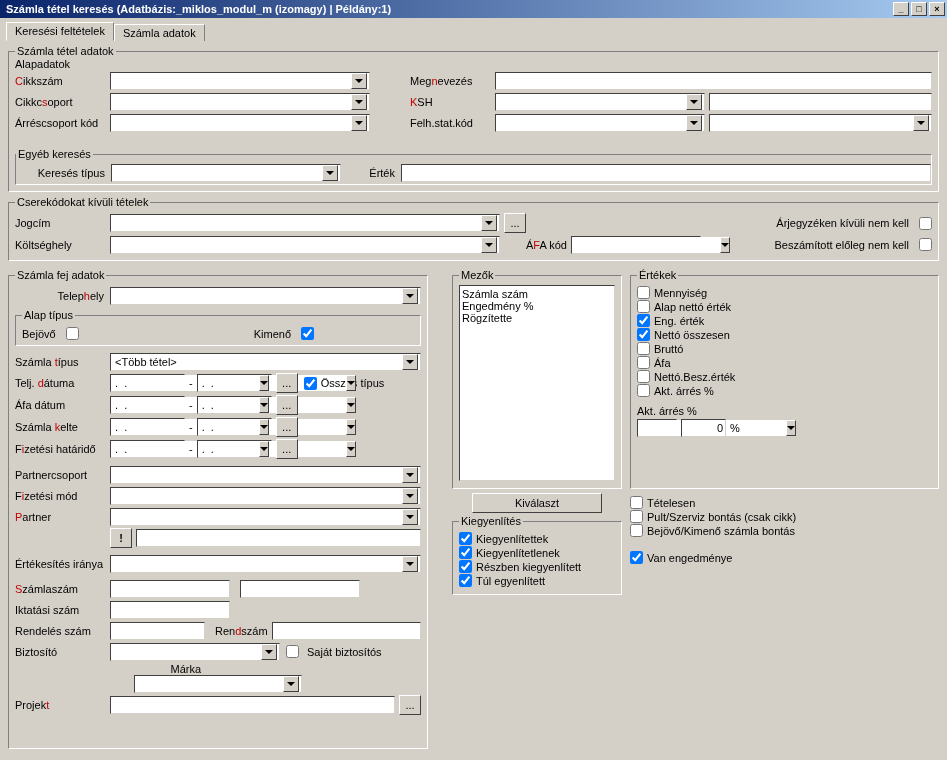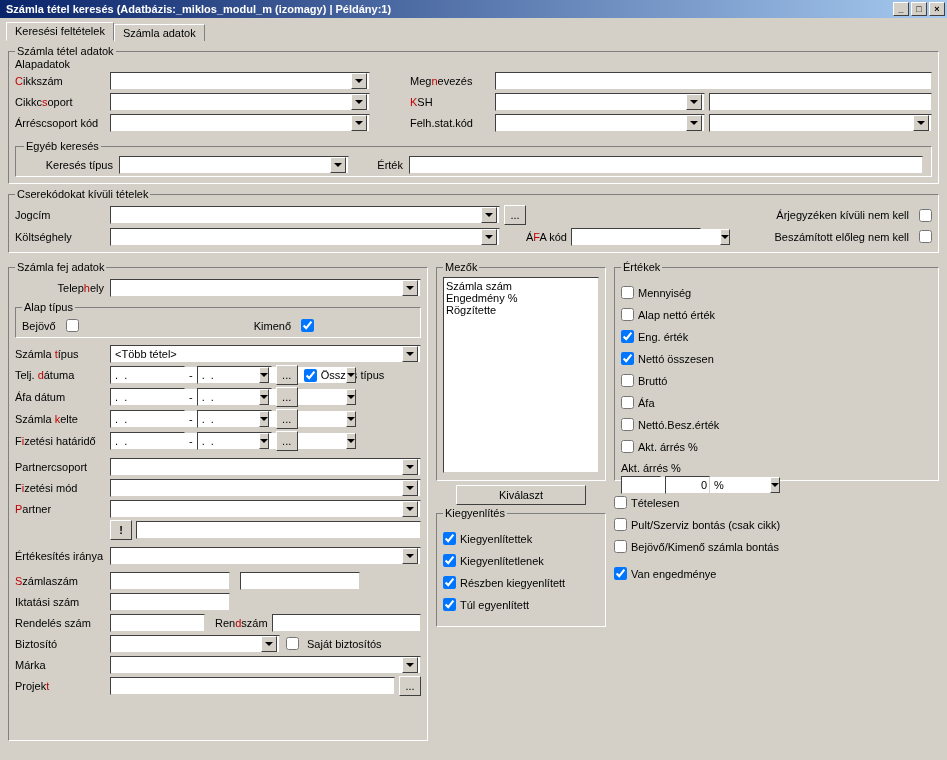--- a/index.html
+++ b/index.html
@@ -34,25 +34,25 @@
 .combo .arrow { width: 16px; background: #d4d0c8; border: 1px solid #fff; border-right-color: #404040; border-bottom-color: #404040; display: flex; align-items: center; justify-content: center; }
 .tri { width: 0; height: 0; border-left: 4px solid transparent; border-right: 4px solid transparent; border-top: 4px solid #000; }
 
 .btn3d { background: #d4d0c8; border: 1px solid #fff; border-right-color: #404040; border-bottom-color: #404040; padding: 2px 8px; height: 20px; display: inline-flex; align-items: center; justify-content: center; }
 .btn-sm { width: 22px; padding: 0; }
 
 input[type=checkbox] { width: 13px; height: 13px; }
 
 .listbox { height: 200px; overflow: auto; padding: 2px; }
 
-.two-col { display: flex; gap: 8px; }
+.two-col { display: flex; gap: 24px; }
 .left-col { flex: 0 0 420px; }
 .right-col { flex: 1; }
 
-.chk-row { display: flex; align-items: center; gap: 4px; margin: 9px 0; }
+.chk-row { display: flex; align-items: center; gap: 4px; margin: 1px 0; }
 
 .grid-checks { display: flex; gap: 12px; align-items: center; flex-wrap: wrap; }
 </style>
 </head>
 <body>
 
 <div class="titlebar">
   <span class="title">Számla tétel keresés   (Adatbázis:_miklos_modul_m (izomagy) | Példány:1)</span>
   <div class="btn">_</div>
   <div class="btn">□</div>
@@ -123,21 +123,21 @@
         </div>
     <div class="combo" style="flex:1; margin-left:4px;">
           <input type="text" style="">
           <div class="arrow">
             <div class="tri"></div>
           </div>
         </div>
   </div>
 
 
-  <fieldset style="margin-top:8px; padding:2px 8px;">
+  <fieldset style="margin-top:16px; padding:2px 0;">
     <legend>Egyéb keresés</legend>
     <div class="row">
       <div class="lbl" style="text-align:right; padding-right:6px;">Keresés típus</div>
       <div class="combo" style="width:230px;">
             <input type="text" style="">
             <div class="arrow">
               <div class="tri"></div>
             </div>
           </div>
       <div style="width:60px; text-align:right; padding-right:6px;">Érték</div>
@@ -358,21 +358,21 @@
         <div class="combo" style="width:170px;">
               <input type="text" style="">
               <div class="arrow">
                 <div class="tri"></div>
               </div>
             </div>
         <input type="checkbox" style="margin-left: 6px;">
         <span style="margin-left:8px;">Saját biztosítós</span>
       </div>
 
-      <div class="row" style="">
+      <div class="row" style="flex-direction:column;">
         <div class="lbl">Márka</div>
         <div class="combo" style="flex:1;">
               <input type="text" style="">
               <div class="arrow">
                 <div class="tri"></div>
               </div>
             </div>
       </div>
       <div class="row">
         <div class="lbl">Projek<span class="hot">t</span></div>

